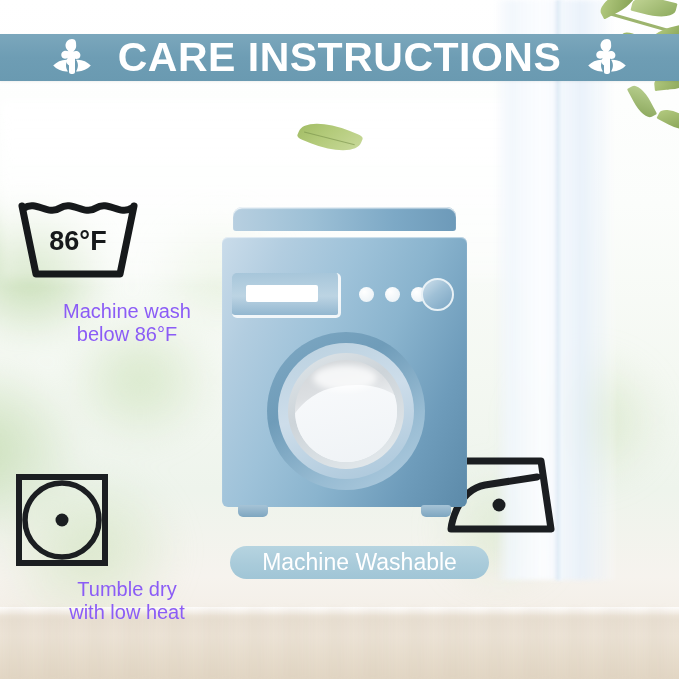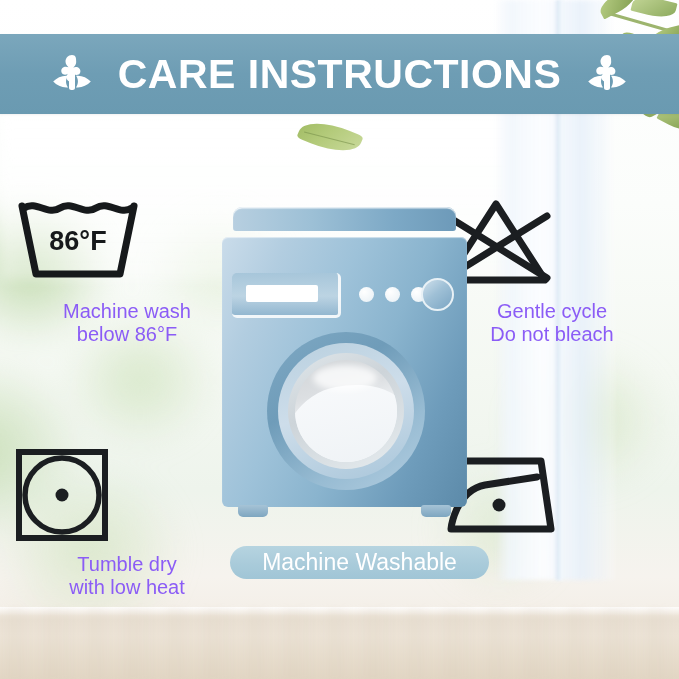--- a/index.html
+++ b/index.html
@@ -153,21 +153,21 @@
     background: rgba(120,145,75,0.6);
     transform: rotate(-8deg);
   }
 
   
   .banner {
     position: absolute;
     left: 0;
     top: 34px;
     width: 679px;
-    height: 80px;
+    height: 47px;
     background: linear-gradient(to bottom, #7ba7bc 0%, #6e9db4 50%, #6a9ab1 100%);
     display: flex;
     align-items: center;
     justify-content: center;
     gap: 18px;
     box-shadow: 0 1px 2px rgba(0,0,0,0.06);
   }
   .banner-title {
     color: #ffffff;
     font-size: 41px;
@@ -183,21 +183,21 @@
   }
 
   
   .symbol-block {
     position: absolute;
     text-align: center;
     width: 230px;
   }
   .symbol-block.tl { left: 12px;  top: 190px; }
   .symbol-block.tr { left: 437px; top: 190px; }
-  .symbol-block.bl { left: 12px;  top: 443px; }
+  .symbol-block.bl { left: 12px;  top: 468px; }
   .symbol-block.br { left: 437px; top: 443px; }
 
   .symbol-art {
     height: 104px;
     display: flex;
     align-items: center;
     justify-content: flex-start;
   }
   .symbol-caption {
     margin-top: 6px;
@@ -401,31 +401,20 @@
       <svg width="132" height="100" viewBox="0 0 132 100">
         <path d="M12 16 C24 8, 36 24, 48 16 C60 8, 72 24, 84 16 C96 8, 108 24, 120 16" fill="none" stroke="#16191b" stroke-width="7" stroke-linecap="round"></path>
         <path d="M10 14 L24 82 L108 82 L122 14" fill="none" stroke="#16191b" stroke-width="7" stroke-linejoin="round" stroke-linecap="round"></path>
         <text x="66" y="58" text-anchor="middle" font-family="Liberation Sans, sans-serif" font-size="27" font-weight="bold" fill="#16191b">86°F</text>
       </svg>
     </div>
     <div class="symbol-caption">Machine wash
 below 86°F</div>
   </div>
 
-  <div class="symbol-block tr">
-    <div class="symbol-art">
-      <svg width="118" height="96" viewBox="0 0 118 96">
-        <path d="M59 10 L108 86 L10 86 Z" fill="none" stroke="#1b1e21" stroke-width="7" stroke-linejoin="round"></path>
-        <line x1="10" y1="22" x2="110" y2="84" stroke="#1b1e21" stroke-width="7" stroke-linecap="round"></line>
-        <line x1="110" y1="22" x2="10" y2="84" stroke="#1b1e21" stroke-width="7" stroke-linecap="round"></line>
-      </svg>
-    </div>
-    <div class="symbol-caption">Gentle cycle
-Do not bleach</div>
-  </div>
 
   <div class="symbol-block bl">
     <div class="symbol-art">
       <svg width="100" height="100" viewBox="0 0 100 100">
         <rect x="7" y="7" width="86" height="86" fill="none" stroke="#1b1e21" stroke-width="6"></rect>
         <circle cx="50" cy="50" r="37" fill="none" stroke="#1b1e21" stroke-width="5.5"></circle>
         <circle cx="50" cy="50" r="6.5" fill="#1b1e21"></circle>
       </svg>
     </div>
     <div class="symbol-caption">Tumble dry

